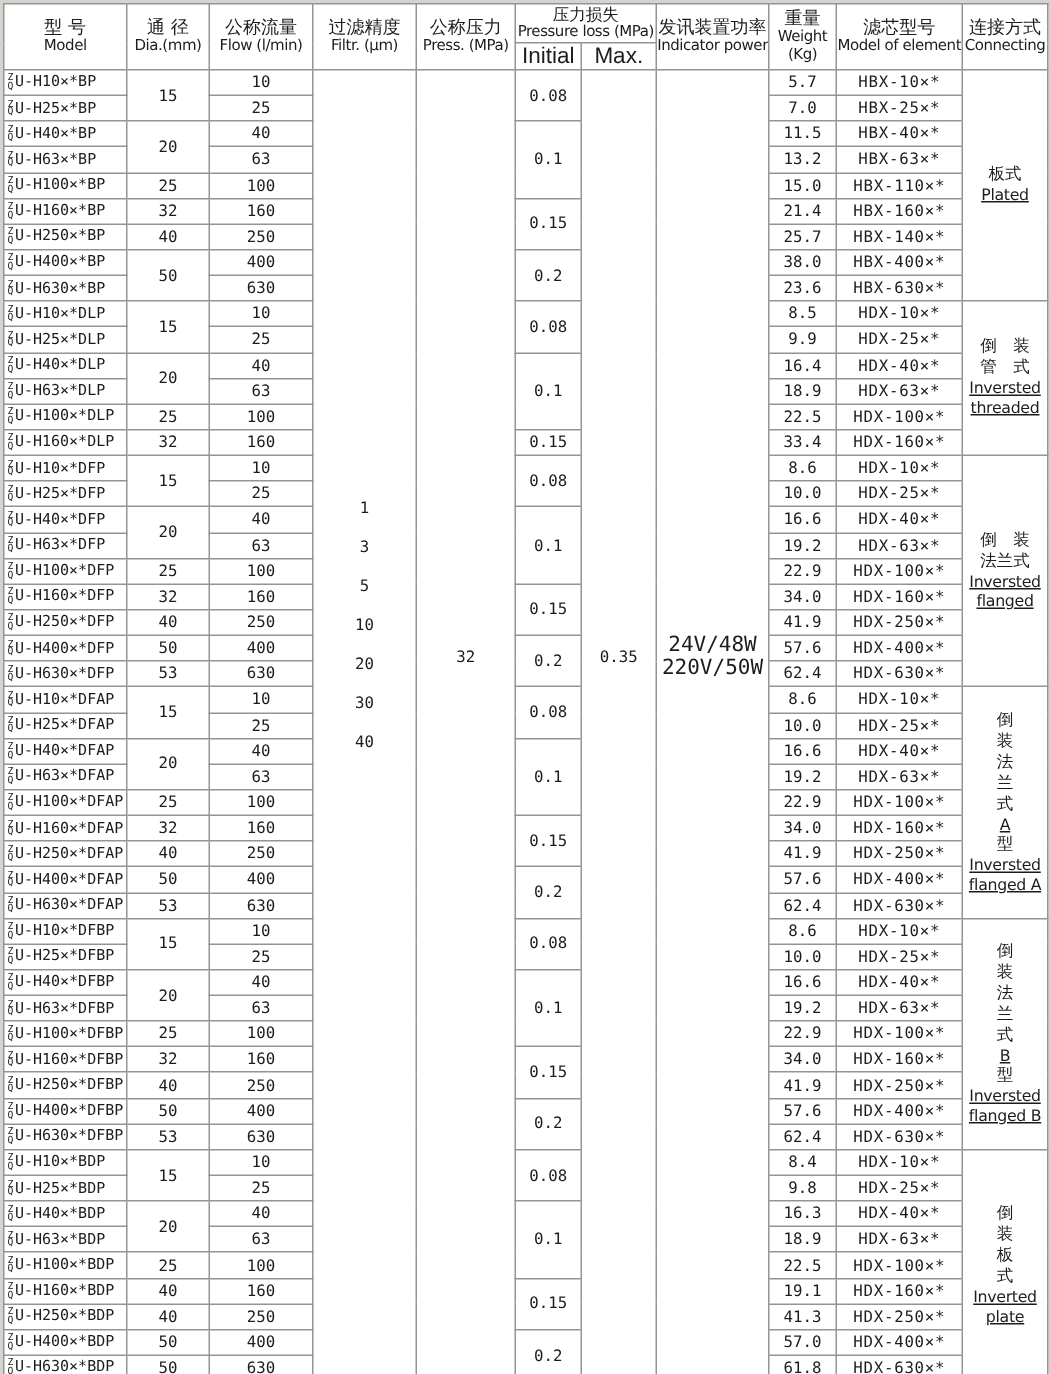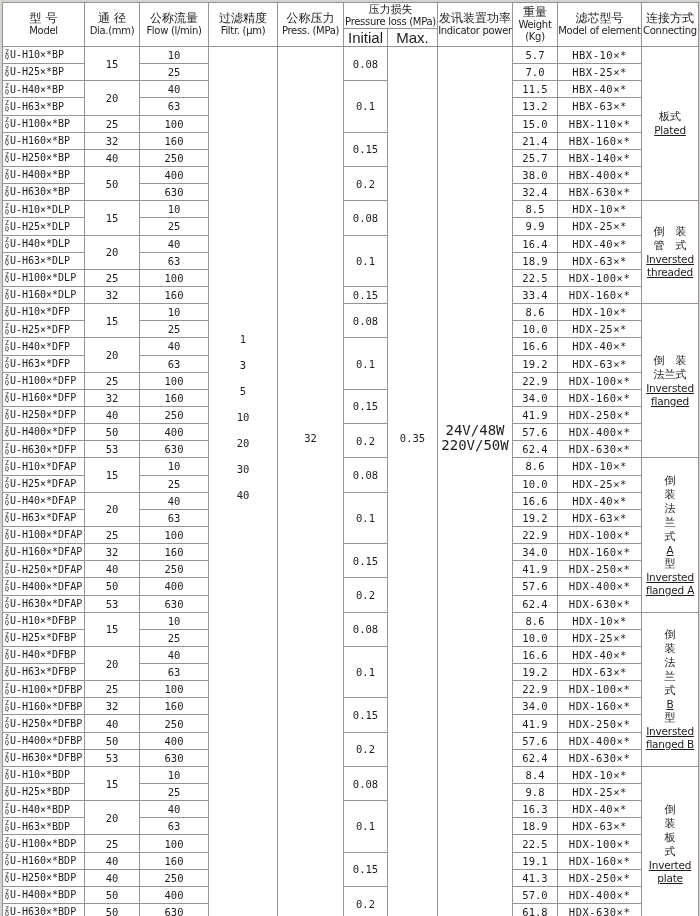--- a/index.html
+++ b/index.html
@@ -205,21 +205,21 @@
           <td rowspan="2">0.2</td>
           <td>38.0</td>
           <td class="element">HBX-400×*</td>
         </tr>
         <tr>
           <td class="model"><span class="prefix">
               <span>Z</span>
               <span>Q</span>
             </span><span>U-H630×*BP</span></td>
           <td>630</td>
-          <td>32.4</td>
+          <td>23.6</td>
           <td class="element">HBX-630×*</td>
         </tr>
         <tr>
           <td class="model"><span class="prefix">
               <span>Z</span>
               <span>Q</span>
             </span><span>U-H10×*DLP</span></td>
           <td rowspan="2">15</td>
           <td>10</td>
           <td rowspan="2">0.08</td>

